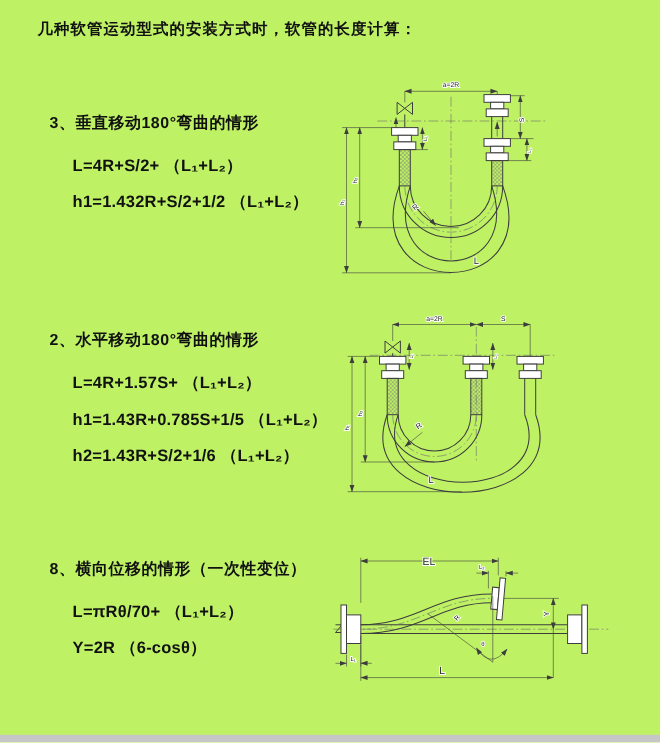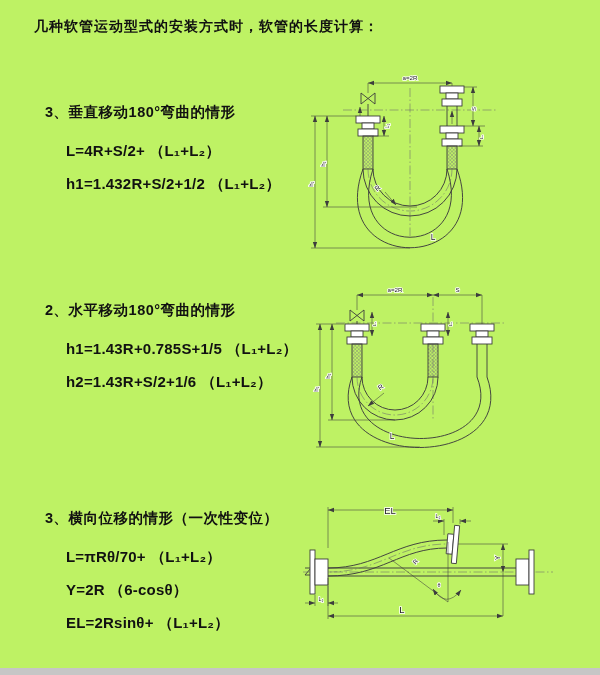--- a/index.html
+++ b/index.html
@@ -35,29 +35,29 @@
   <h1 class="title">几种软管运动型式的安装方式时，软管的长度计算：</h1>
 
   <section class="sec sec-1">
     <h2>3、垂直移动180°弯曲的情形</h2>
     <p class="formula">L=4R+S/2+ （L₁+L₂）</p>
     <p class="formula">h1=1.432R+S/2+1/2 （L₁+L₂）</p>
   </section>
 
   <section class="sec sec-2">
     <h2>2、水平移动180°弯曲的情形</h2>
+    <p class="formula">L=4R+1.57S+ （L₁+L₂）</p>
     <p class="formula">h1=1.43R+0.785S+1/5 （L₁+L₂）</p>
     <p class="formula">h2=1.43R+S/2+1/6 （L₁+L₂）</p>
   </section>
 
   <section class="sec sec-3">
-    <h2>3、横向位移的情形（一次性变位）</h2>
+    <h2>8、横向位移的情形（一次性变位）</h2>
     <p class="formula">L=πRθ/70+ （L₁+L₂）</p>
     <p class="formula">Y=2R （6-cosθ）</p>
-    <p class="formula">EL=2Rsinθ+ （L₁+L₂）</p>
   </section>
 
   <svg class="diag diag-1" viewBox="0 0 230 190">
     <defs>
       <marker id="ar1" viewBox="0 0 10 10" refX="9.5" refY="5" markerWidth="6.5" markerHeight="6.5" markerUnits="userSpaceOnUse" orient="auto-start-reverse">
         <path d="M0,1.6 L10,5 L0,8.4 Z" fill="#3d3d3d"></path>
       </marker>
       <pattern id="ht1" width="3.5" height="3.5" patternUnits="userSpaceOnUse">
         <path d="M0,3.5 L3.5,0 M0,0 L3.5,3.5" stroke="#7a7a7a" stroke-width="0.45"></path>
       </pattern>

